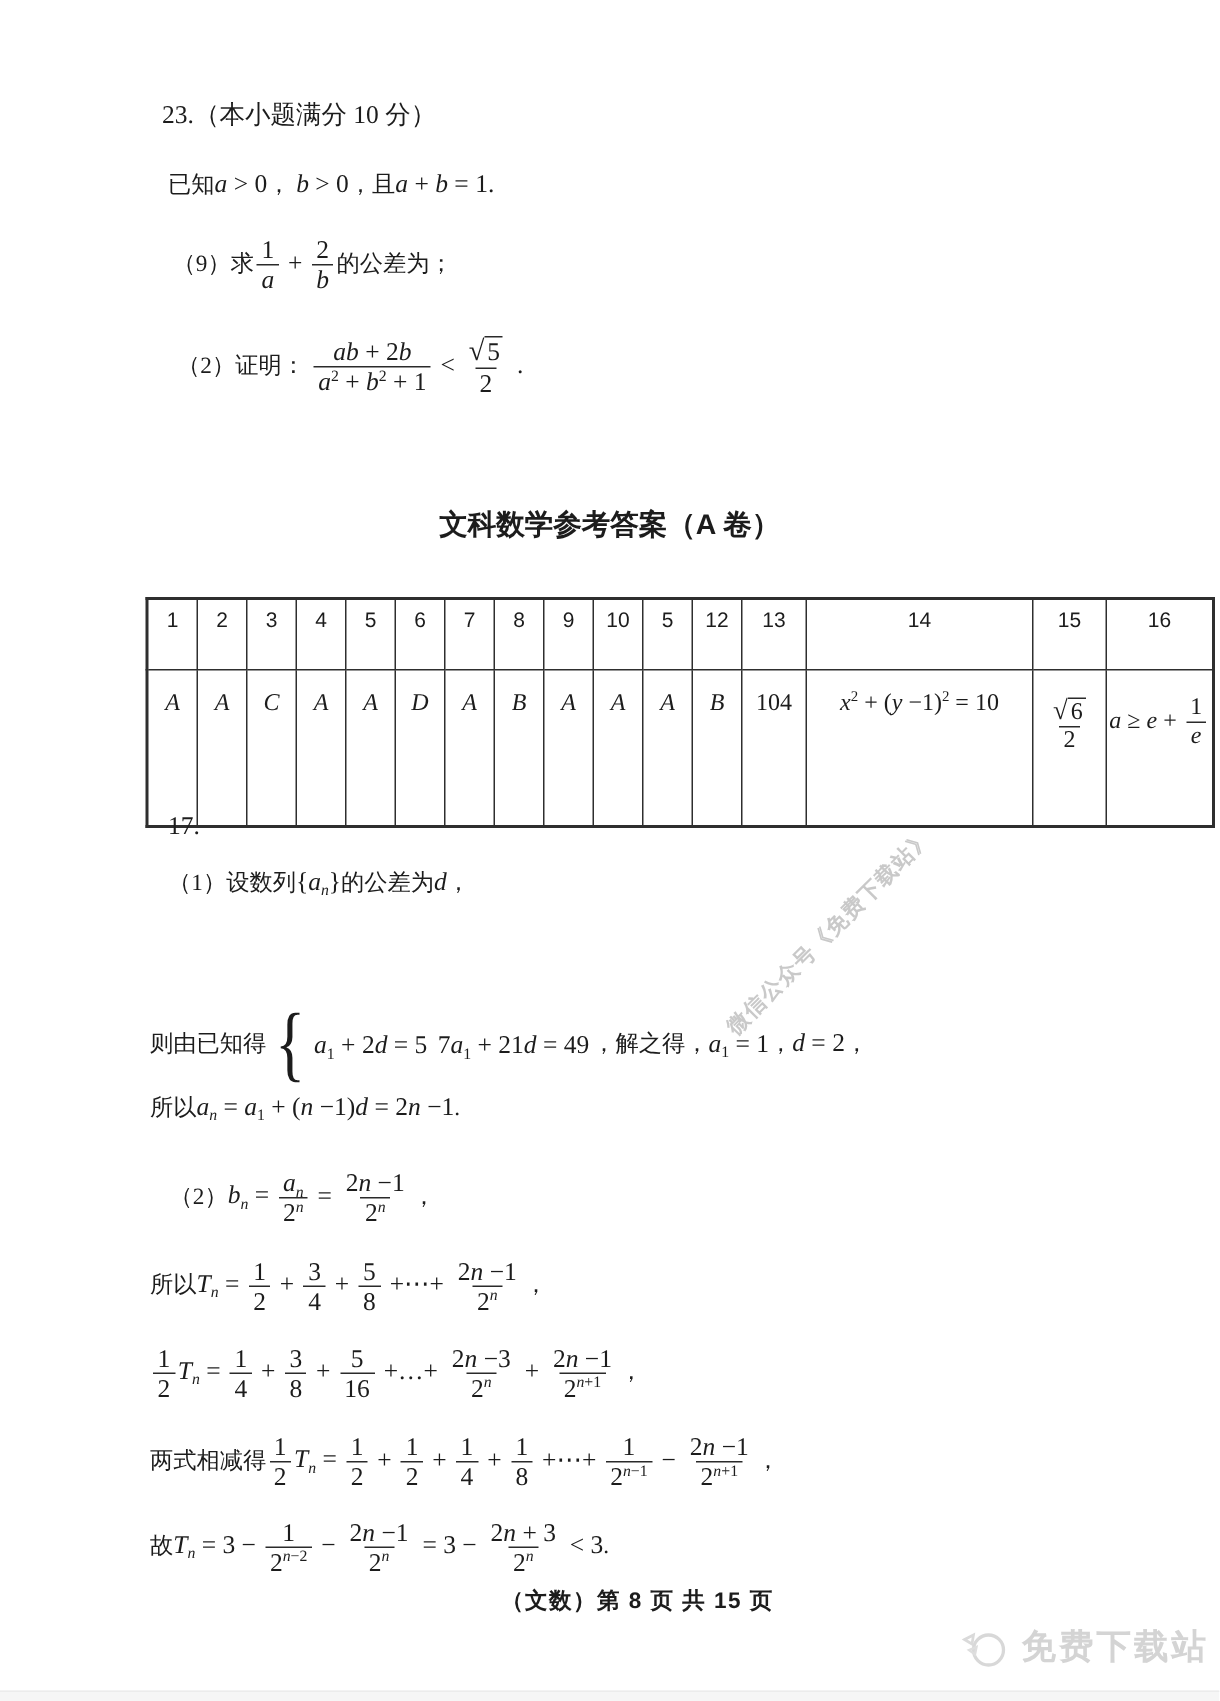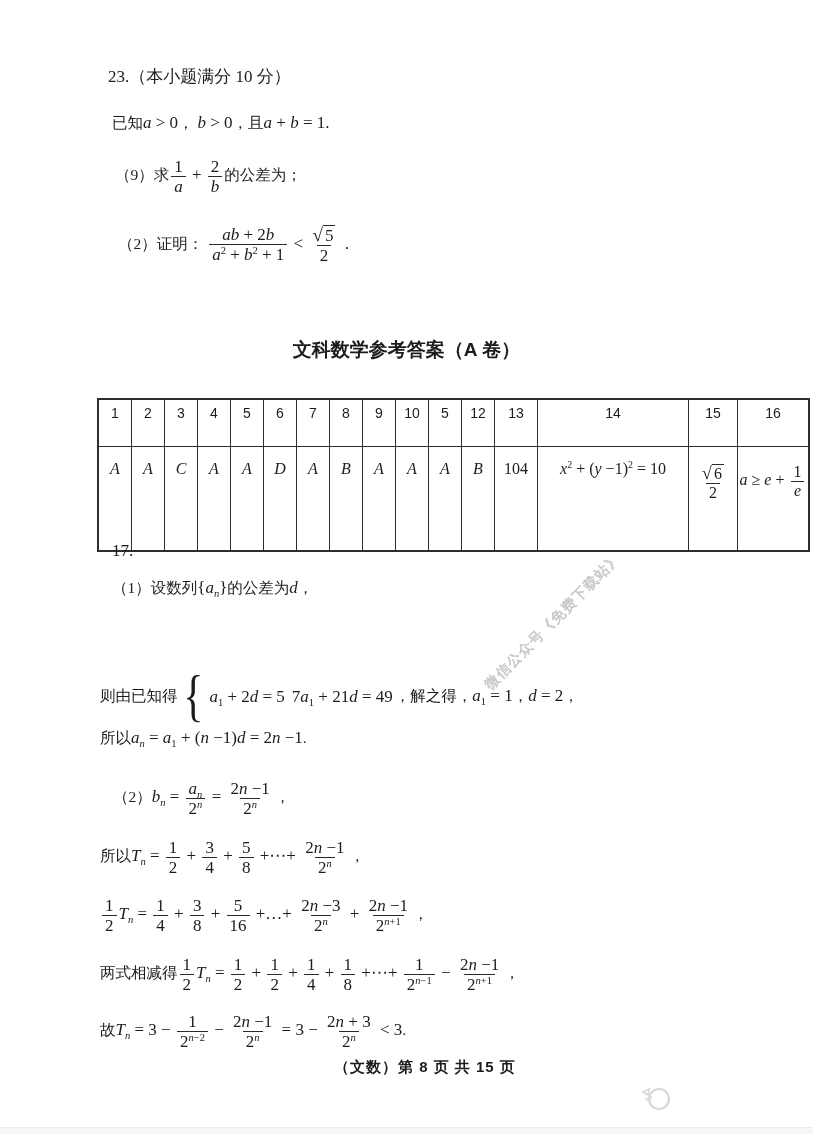--- a/index.html
+++ b/index.html
@@ -222,16 +222,17 @@
   <div class="watermark">微信公众号《免费下载站》</div>
 
   <div class="sitemark">
     <span style="display:inline-flex;">
       <svg width="34" height="30" viewBox="0 0 34 30" fill="none">
         <circle cx="19" cy="17" r="10" stroke="#d8d8d8" stroke-width="2.2"></circle>
         <path d="M3 10 L9 7 L8 13 Z" stroke="#dadada" stroke-width="1.8" fill="none"></path>
         <path d="M6 17 L11 15 L10 20 Z" stroke="#dedede" stroke-width="1.6" fill="none"></path>
       </svg>
     </span>
+    <span class="logo-text">免费下载站</span>
   </div>
 
   <div class="bottom-edge"></div>
 </div>
 
 </body></html>

